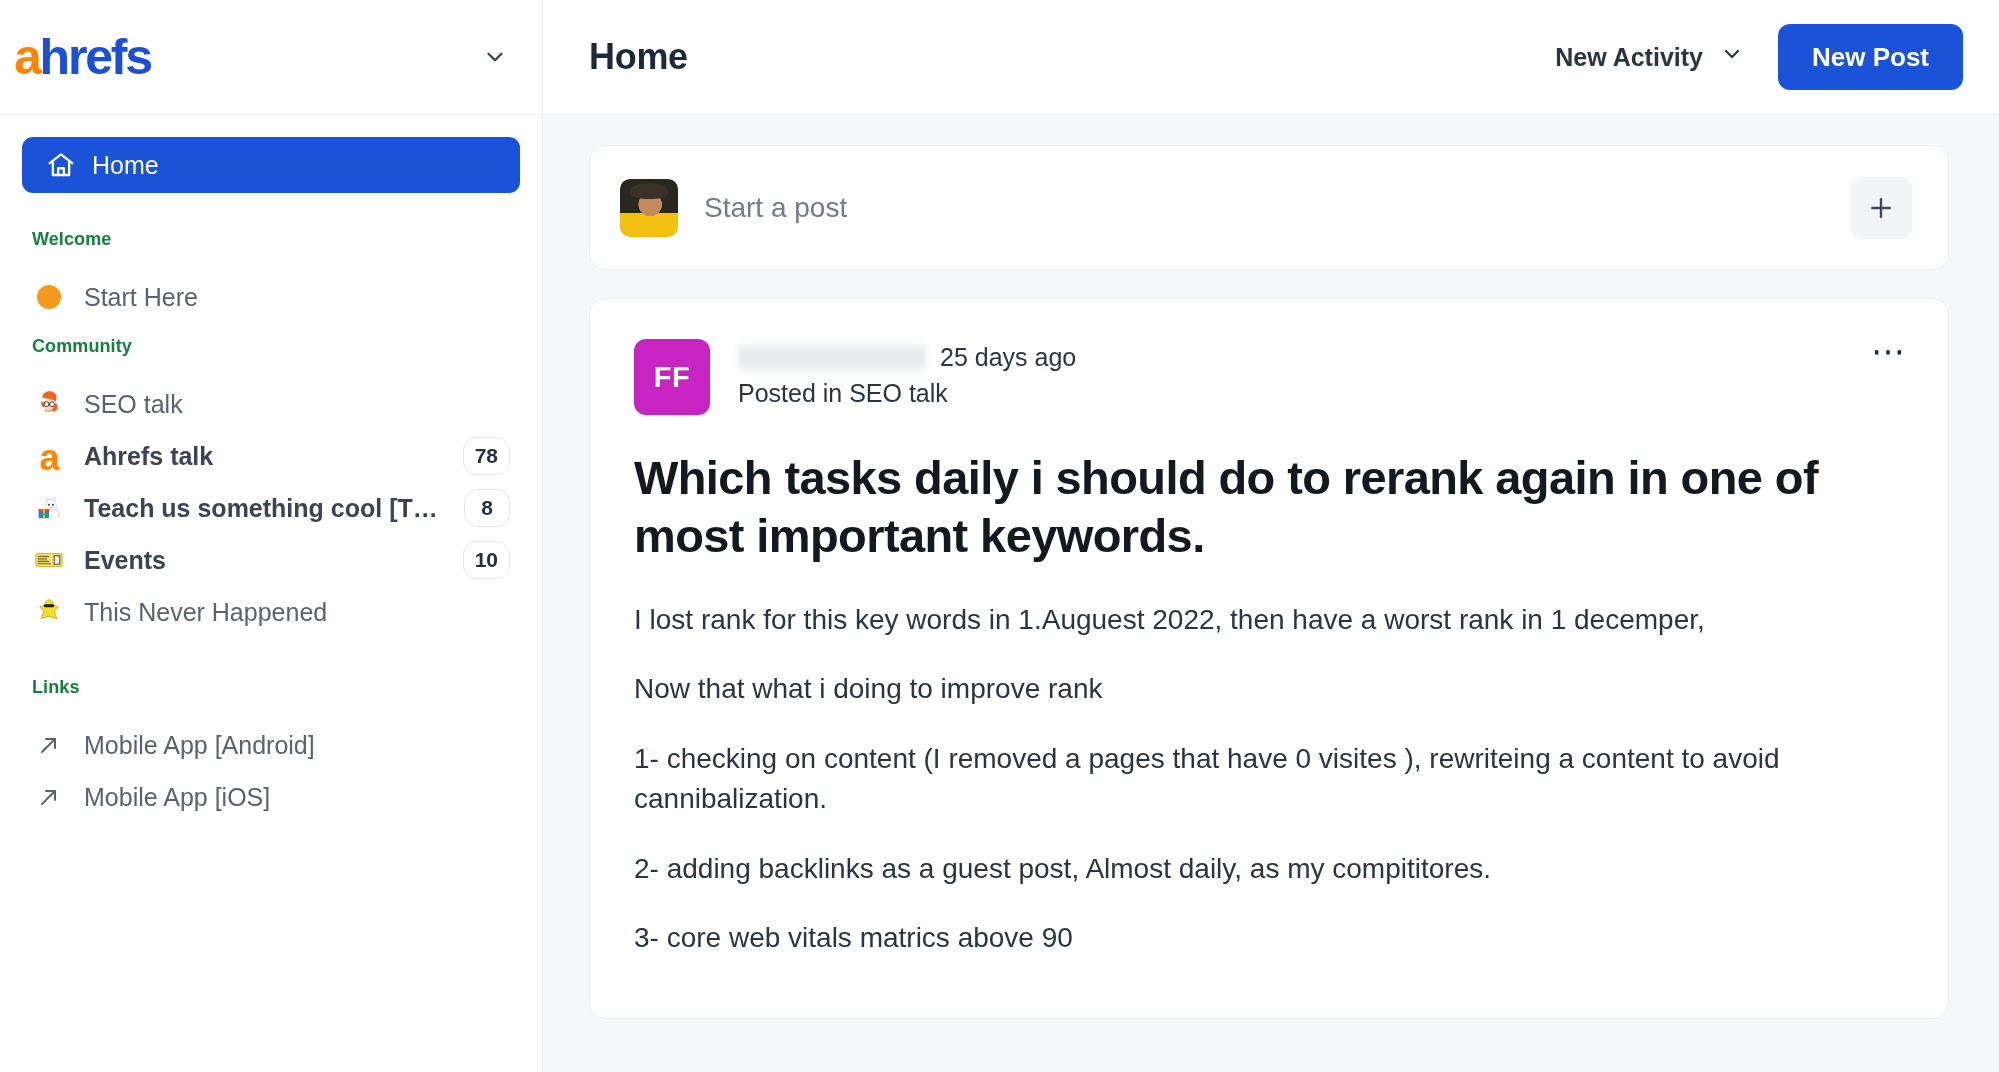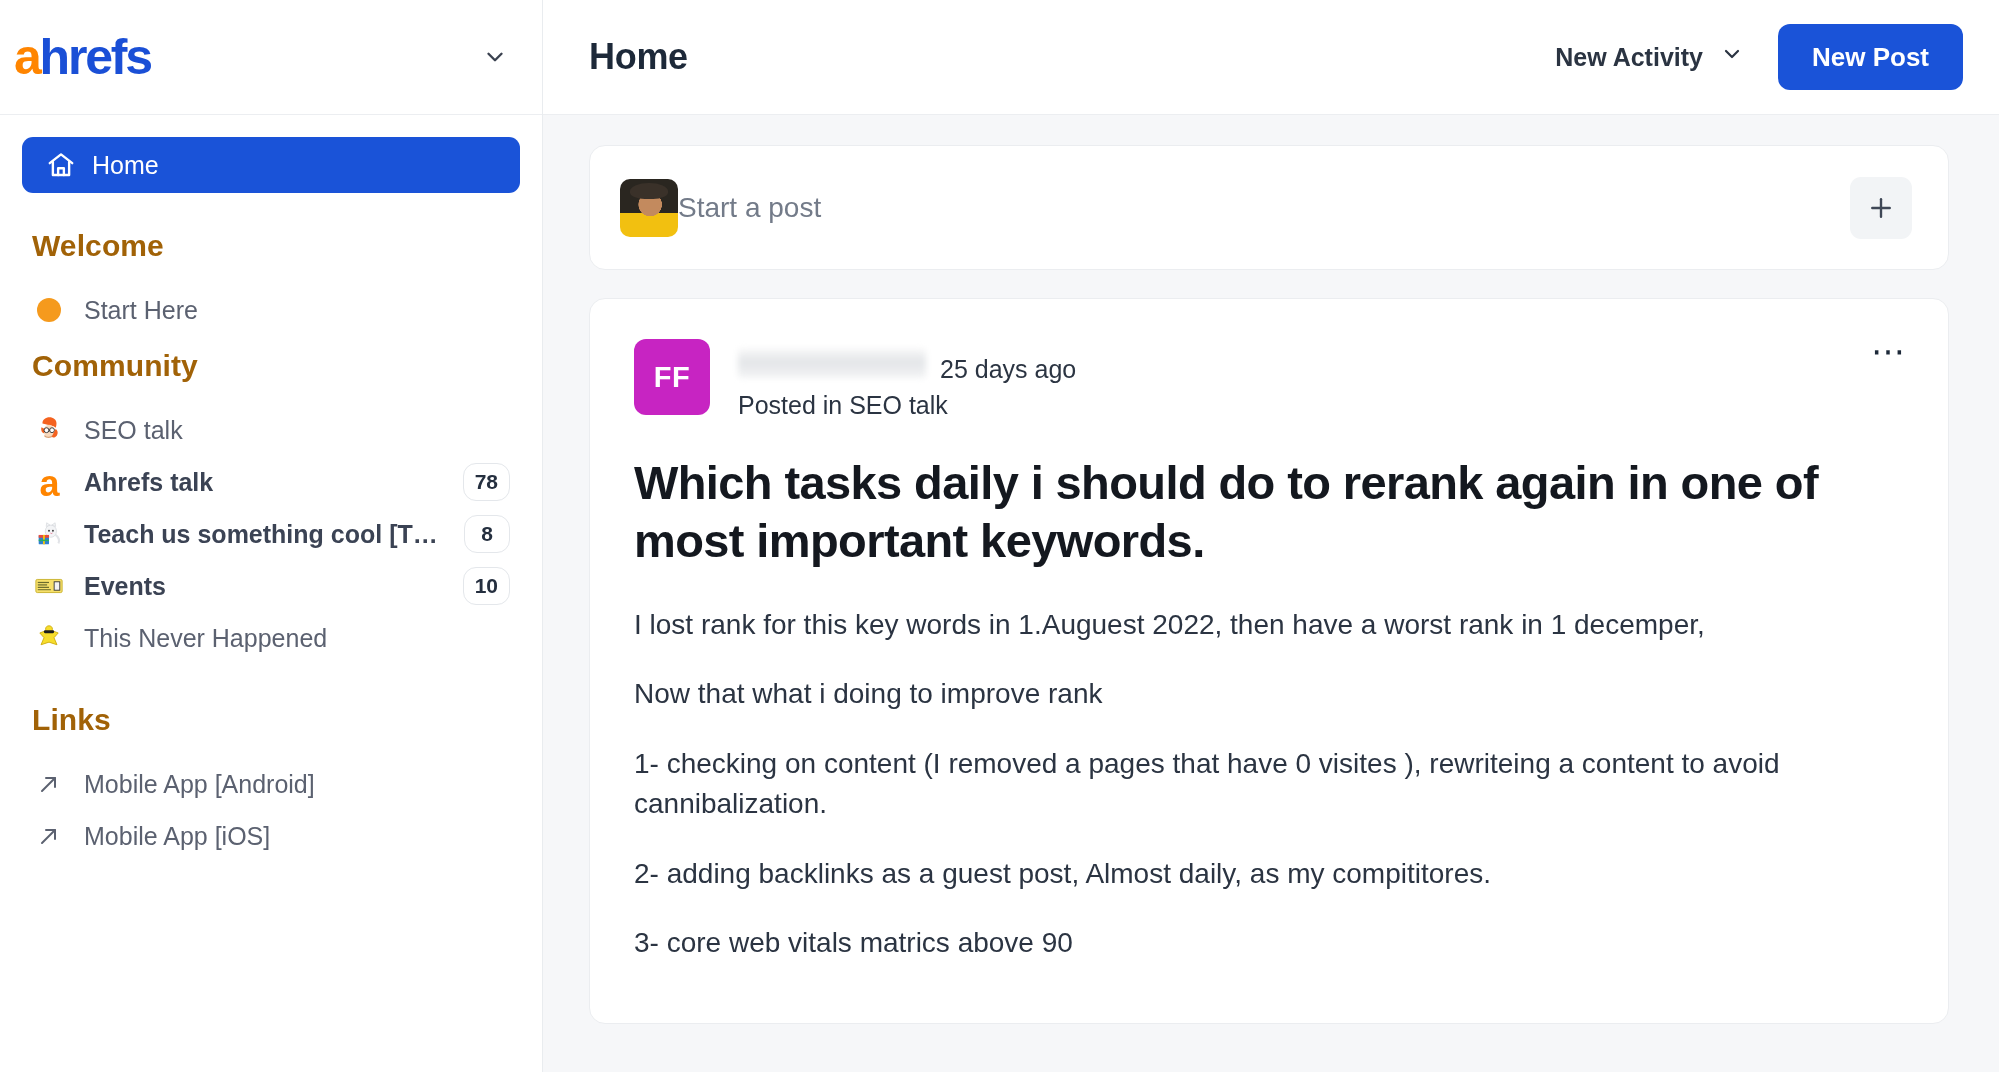--- a/index.html
+++ b/index.html
@@ -74,23 +74,23 @@
     margin-bottom: 36px;
   }
   .nav-item-home .label {
     color: #ffffff;
     font-size: 25px;
     font-weight: 400;
   }
   .home-icon svg { display: block; }
 
   .section-title {
-    font-size: 30px;
-    font-weight: 700;
-    color: #a16207;
+    font-size: 18px;
+    font-weight: 700;
+    color: #15803d;
     padding: 0 10px;
     margin: 14px 0 22px 0;
     letter-spacing: 0.1px;
   }
   .section-title.links { margin-top: 40px; }
 
   .nav-row {
     display: flex;
     align-items: center;
     gap: 18px;
@@ -221,20 +221,21 @@
     border: 1.5px solid #ebedf0;
     border-radius: 16px;
   }
 
   
   .composer {
     height: 125px;
     display: flex;
     align-items: center;
     padding: 0 36px 0 30px;
+    gap: 26px;
     margin-bottom: 28px;
   }
   .composer-avatar {
     width: 58px;
     height: 58px;
     flex: 0 0 58px;
     border-radius: 10px;
     overflow: hidden;
     background:
       radial-gradient(circle at 52% 44%, #c38a5e 0 26%, rgba(195,138,94,0) 27%),
@@ -306,21 +307,20 @@
   .author-redacted {
     width: 188px;
     height: 30px;
     border-radius: 4px;
     background: linear-gradient(180deg, #fafafa, #e3e5e8 45%, #f3f4f5);
     filter: blur(3px);
   }
   .post-time {
     font-size: 25px;
     color: #2b3442;
-    margin-top: 13px;
   }
   .post-where {
     font-size: 25px;
     color: #2b3442;
   }
   .post-menu {
     position: absolute;
     top: 44px;
     right: 40px;
     color: #1d2939;

